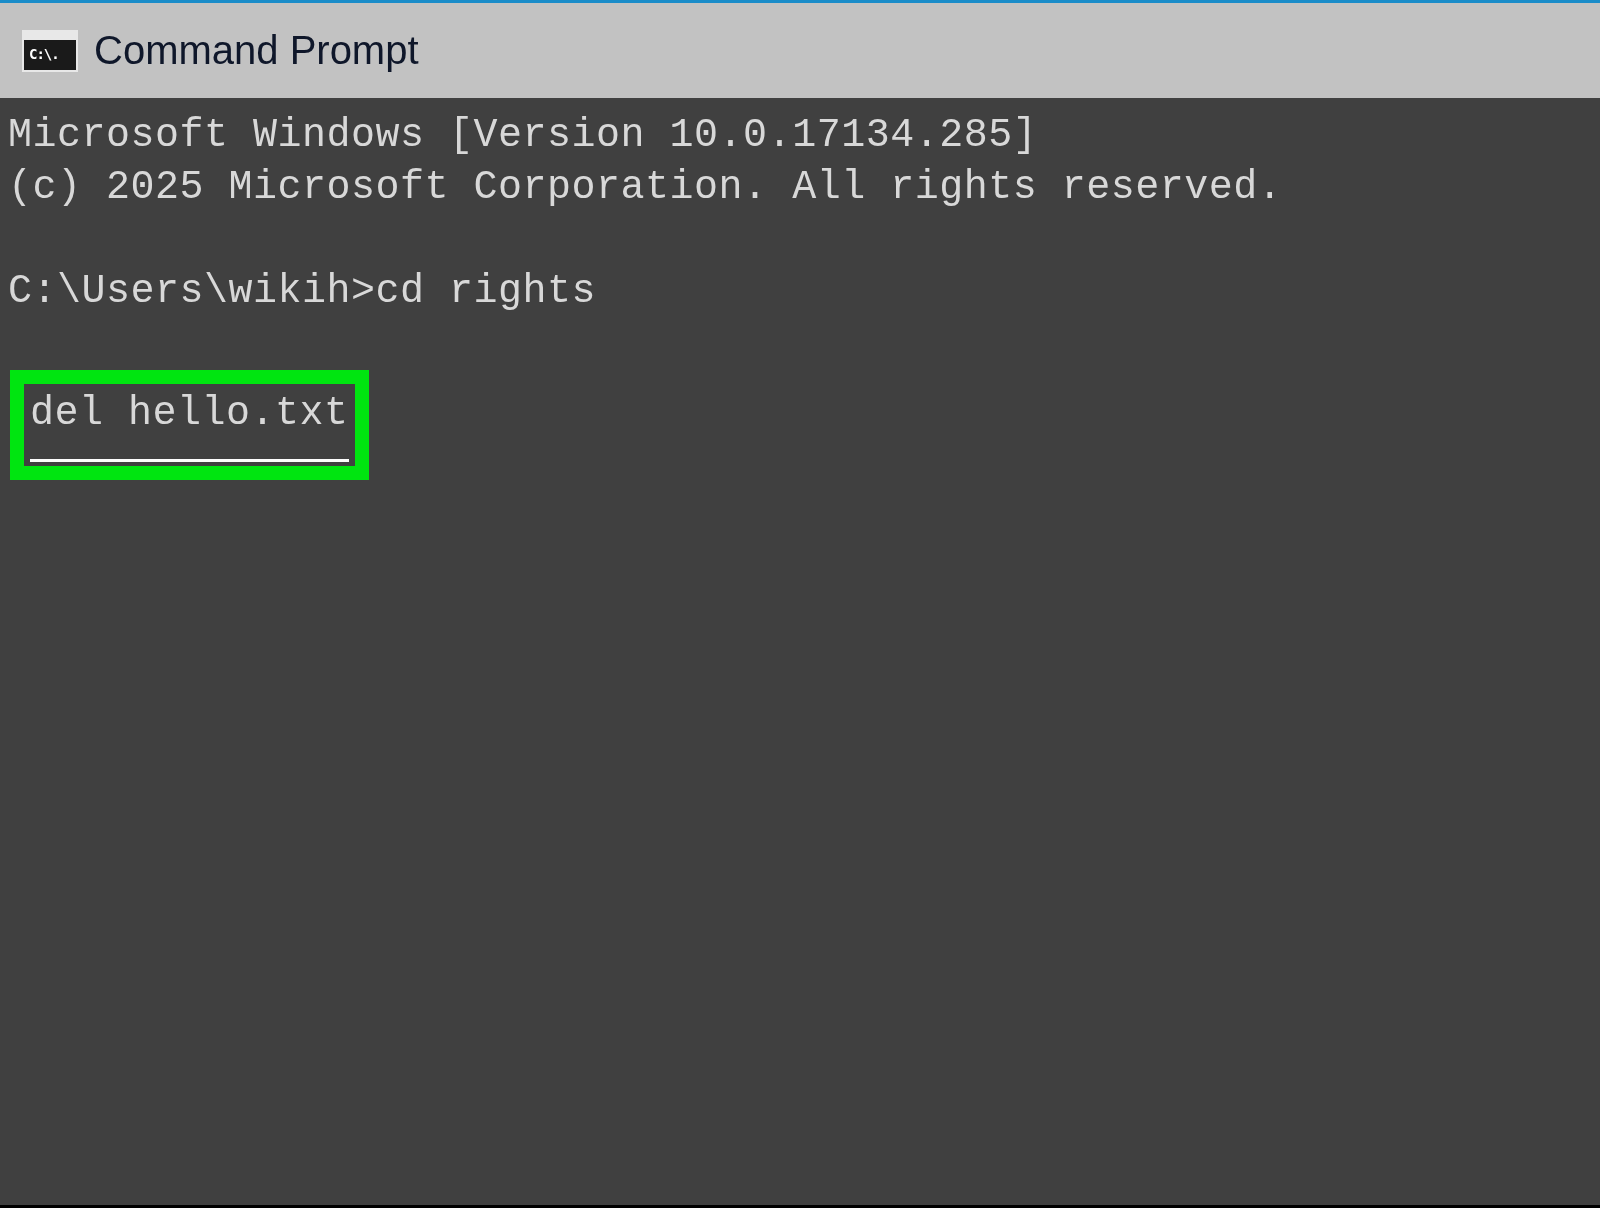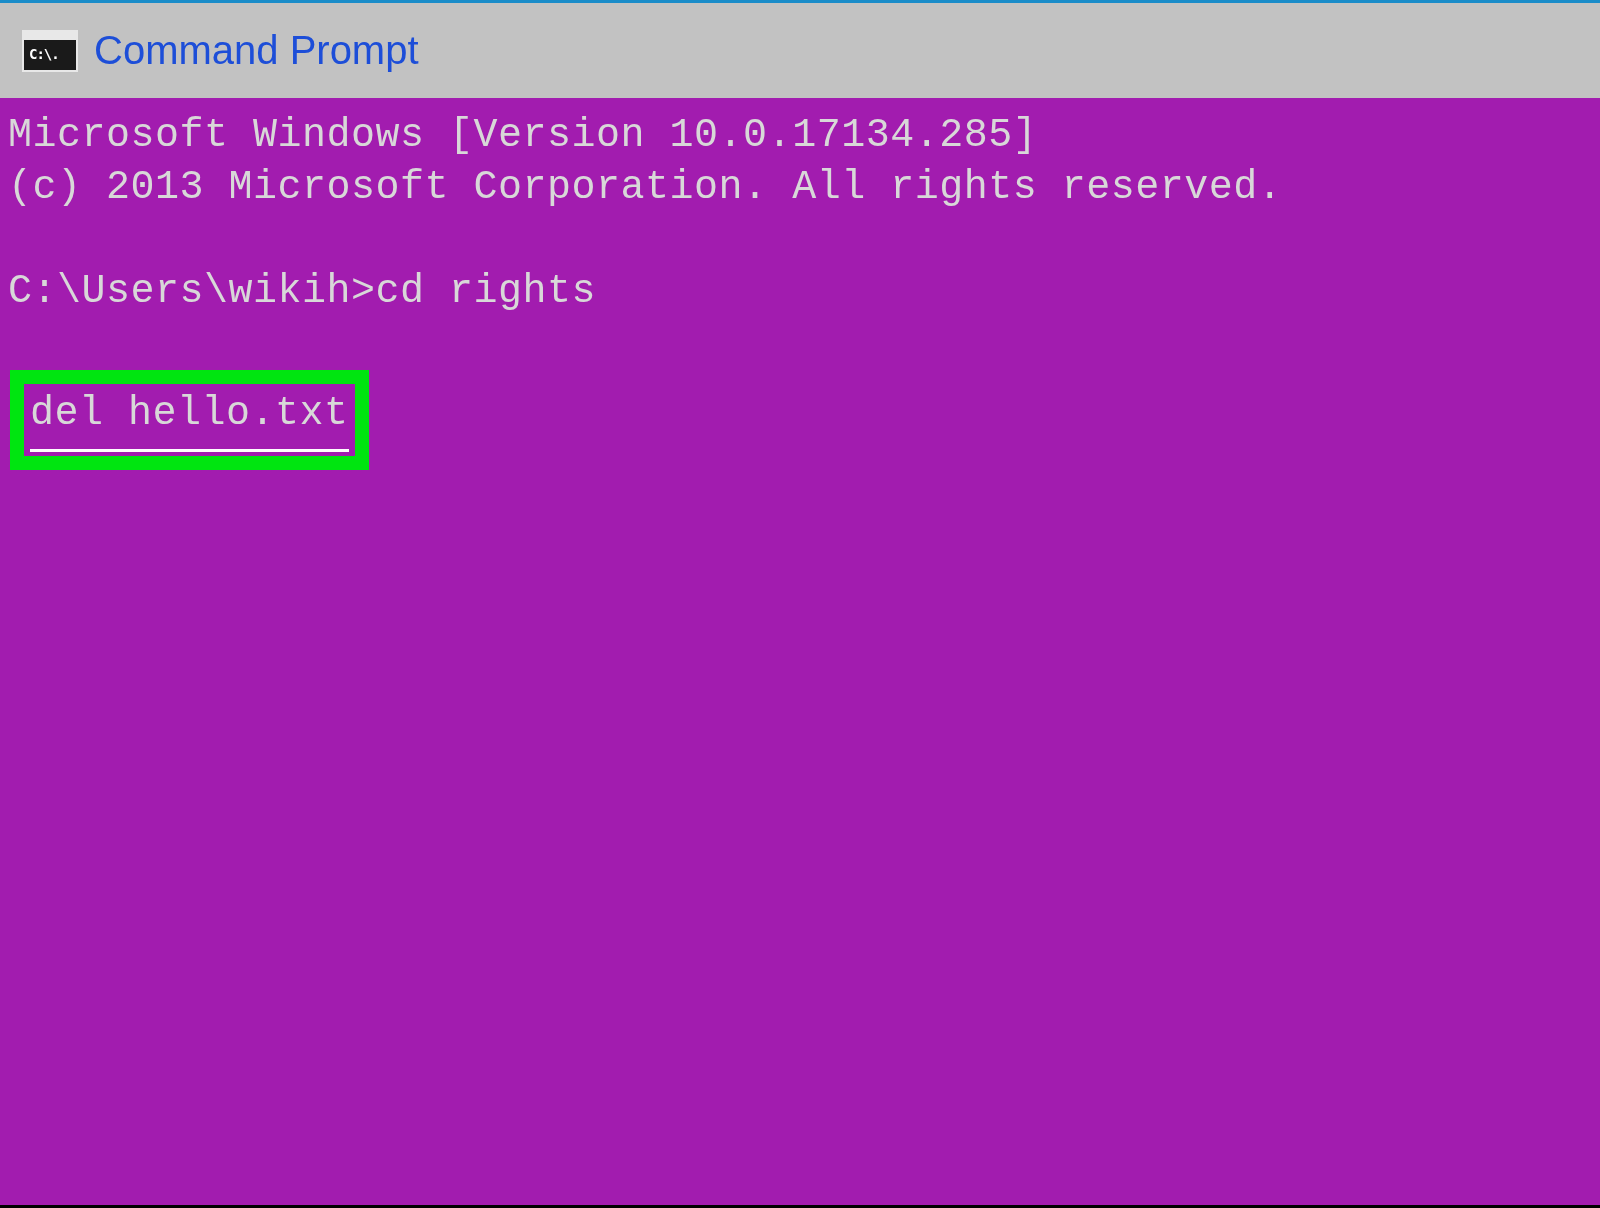--- a/index.html
+++ b/index.html
@@ -39,25 +39,25 @@
       color: #fff;
       font-size: 14px;
       font-weight: bold;
       font-family: "Consolas", monospace;
       margin-top: 6px;
       letter-spacing: -1px;
     }
     .titlebar-title {
       font-family: "Segoe UI", Arial, sans-serif;
       font-size: 40px;
-      color: #1d4ed8;
+      color: #0f172a;
       font-weight: 400;
     }
     .terminal {
-      background: #a21caf;
+      background: #404040;
       color: #d8d8d8;
       height: calc(100% - 98px);
       padding: 12px 8px;
       font-size: 40px;
       line-height: 1.3;
       letter-spacing: 0.5px;
       font-family: "Consolas", "Courier New", monospace;
     }
     .terminal-line {
       white-space: pre;
@@ -74,37 +74,37 @@
     }
     .highlight-box {
       display: inline-block;
       border: 14px solid #00e510;
       padding: 4px 6px;
       margin-left: 2px;
     }
     .highlighted-text {
       display: inline-block;
       border-bottom: 3px solid #fff;
-      padding-bottom: 9px;
+      padding-bottom: 19px;
       font-family: Liberation Mono, monospace;
     }
   </style>
 </head>
 <body>
 
 <div class="titlebar">
   <div class="app-icon">
     <span class="app-icon-text">C:\.</span>
   </div>
   <div class="titlebar-title">Command Prompt</div>
 </div>
 
 <div class="terminal">
   <div class="terminal-line">Microsoft Windows [Version 10.0.17134.285]</div>
-  <div class="terminal-line">(c) 2013 Microsoft Corporation. All rights reserved.</div>
+  <div class="terminal-line">(c) 2025 Microsoft Corporation. All rights reserved.</div>
   <div class="blank-line"></div>
   <div class="prompt-row">
     <span>C:\Users\wikih&gt;</span><span>cd rights</span>
   </div>
   <div class="blank-line"></div>
   <div class="prompt-row">
     <span class="highlight-box"><span class="highlighted-text">del hello.txt</span></span>
   </div>
 </div>
 

